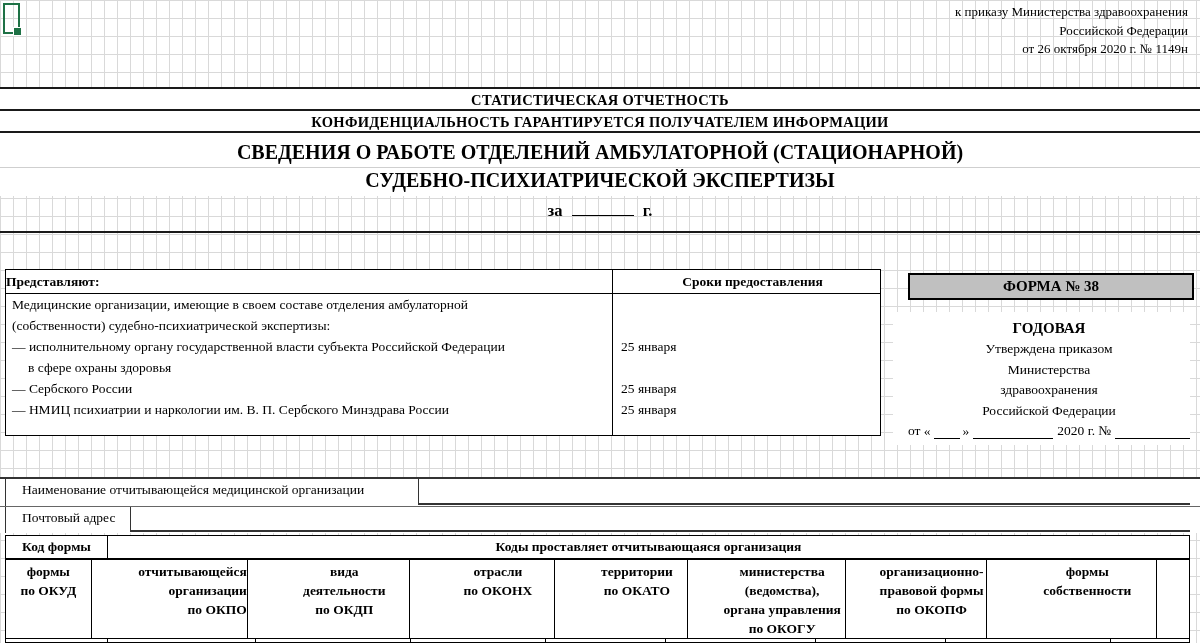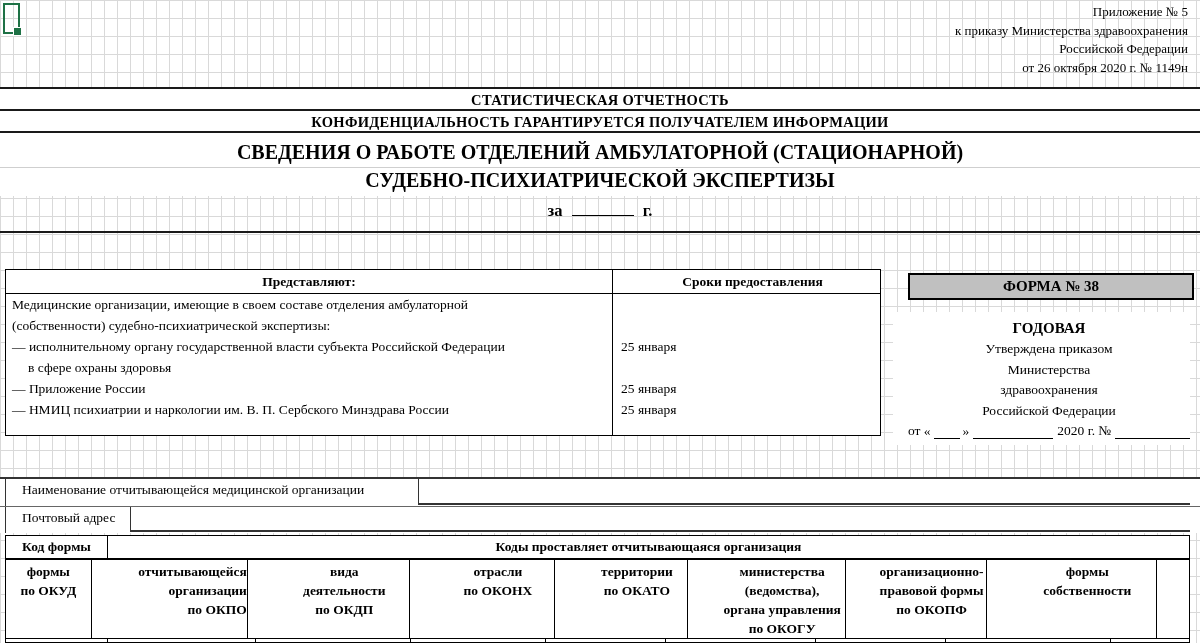--- a/index.html
+++ b/index.html
@@ -34,21 +34,21 @@
   .blank{display:inline-block;border-bottom:1.5px solid #000;vertical-align:baseline;}
 
   
   .ptable{left:5px;top:269px;width:876px;height:167px;background:#fff;border:1.5px solid #000;box-sizing:border-box;display:flex;flex-direction:column;font-size:13.5px;}
   .prow{display:flex;height:21px;line-height:21px;flex:0 0 auto;}
   .prow-head{height:23px;line-height:23px;border-bottom:1px solid #000;font-weight:bold;}
   .prow-fill{flex:1 1 auto;}
   .pt-text{width:606px;padding-left:6px;box-sizing:border-box;white-space:nowrap;overflow:hidden;}
   .pt-text.ind{padding-left:22px;}
   .pt-date{flex:1;border-left:1px solid #000;padding-left:8px;box-sizing:border-box;}
-  .pt-text-head{width:606px;text-align:center;box-sizing:border-box;}
+  .pt-text-head{width:606px;box-sizing:border-box;}
 
   
   .formbox{left:908px;top:273px;width:282px;height:23px;background:#c0c0c0;border:2px solid #000;box-sizing:content-box;
            text-align:center;font-weight:bold;font-size:15px;line-height:23px;}
   .infoblock{left:908px;top:317px;width:282px;text-align:center;font-size:13.5px;line-height:20.5px;}
   .infoblock .annual{font-size:15px;font-weight:bold;line-height:22px;}
   .dateline{left:908px;top:422px;width:282px;font-size:13.5px;display:flex;align-items:flex-end;line-height:17px;}
   .dateline .blank{height:15px;}
 
   
@@ -79,21 +79,20 @@
 
   <div class="mask" style="left:0;top:88px;width:1200px;height:108px;"></div>
   <div class="mask" style="left:893px;top:312px;width:297px;height:133px;"></div>
   <div class="mask" style="left:0;top:478px;width:1200px;height:55px;"></div>
 
   <div class="sel-cell">
     <div class="sel-handle"></div>
   </div>
 
   <div class="abs corner">
-    <div>Приложение № 5</div>
     <div>к приказу Министерства здравоохранения</div>
     <div>Российской Федерации</div>
     <div>от 26 октября 2020 г. № 1149н</div>
   </div>
 
   <div class="hline" style="left:0;top:87px;width:1200px;"></div>
   <div class="hline" style="left:0;top:109px;width:1200px;"></div>
   <div class="hline" style="left:0;top:131px;width:1200px;"></div>
 
   <div class="abs banner ctr b" style="top:90px;">СТАТИСТИЧЕСКАЯ ОТЧЕТНОСТЬ</div>
@@ -126,21 +125,21 @@
     </div>
     <div class="prow">
       <div class="pt-text">— исполнительному органу государственной власти субъекта Российской Федерации</div>
       <div class="pt-date">25 января</div>
     </div>
     <div class="prow">
       <div class="pt-text ind">в сфере охраны здоровья</div>
       <div class="pt-date"></div>
     </div>
     <div class="prow">
-      <div class="pt-text">— Приложение России</div>
+      <div class="pt-text">— Сербского России</div>
       <div class="pt-date">25 января</div>
     </div>
     <div class="prow">
       <div class="pt-text">— НМИЦ психиатрии и наркологии им. В. П. Сербского Минздрава России</div>
       <div class="pt-date">25 января</div>
     </div>
     <div class="prow prow-fill">
       <div class="pt-text"></div>
       <div class="pt-date"></div>
     </div>

